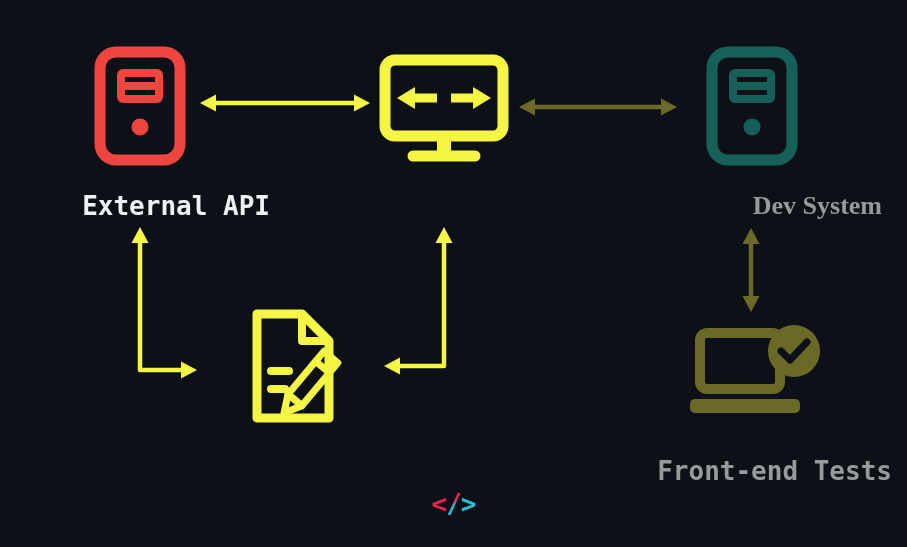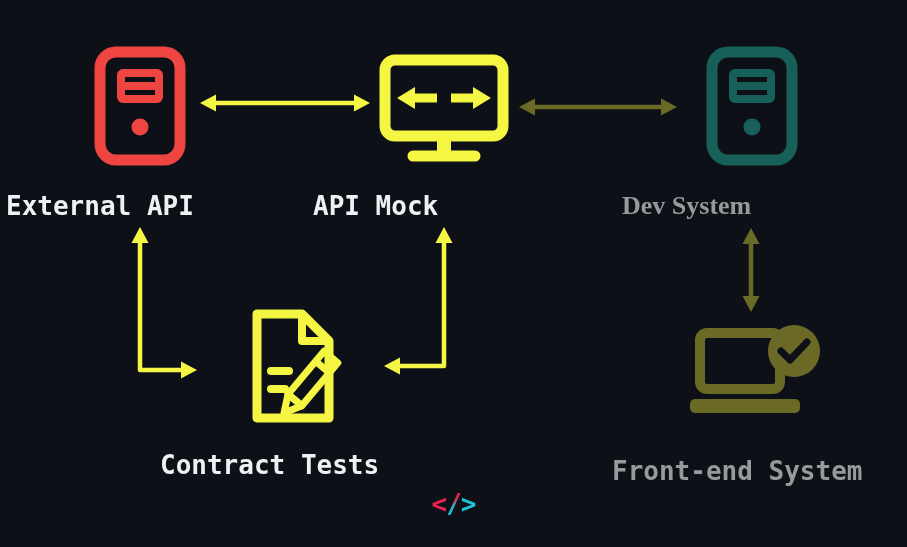--- a/index.html
+++ b/index.html
@@ -28,21 +28,21 @@
   .arrow-yellow { color: var(--yellow); }
   .arrow-olive  { color: var(--olive); }
   .arrow-ext-mock   { left: 198px; top: 92px;  width: 174px; height: 22px; }
   .arrow-mock-dev   { left: 517px; top: 96px;  width: 162px; height: 22px; }
   .arrow-dev-fe     { left: 740px; top: 226px; width: 22px;  height: 88px; }
   .arrow-ct-ext     { left: 120px; top: 224px; width: 96px;  height: 164px; }
   .arrow-ct-mock    { left: 356px; top: 224px; width: 110px; height: 164px; }
 
   .node-label {
     position: absolute;
-    text-align: left;
+    text-align: right;
     font-weight: 700;
     font-size: 26px;
     letter-spacing: 0px;
     color: var(--label, #eef1f3);
     white-space: nowrap;
   }
   .node-label.dimmed { color: var(--label_dimmed, #97999b); }
   .label-external-api   { left: 6px;   top: 191px; width: 264px; }
   .label-api-mock       { left: 313px; top: 191px; width: 260px; }
   .label-dev-system     { left: 622px; top: 191px; width: 260px; font-family: Liberation Serif, serif; }
@@ -84,50 +84,48 @@
 
   <svg class="icon icon-api-mock" viewBox="0 0 130 114">
     <rect x="6" y="6" width="118" height="76" rx="10" fill="none" stroke="currentColor" stroke-width="11"></rect>
     <line x1="65" y1="82" x2="65" y2="97" stroke="currentColor" stroke-width="14"></line>
     <line x1="34" y1="102" x2="96" y2="102" stroke="currentColor" stroke-width="11" stroke-linecap="round"></line>
     <line x1="58" y1="44" x2="34" y2="44" stroke="currentColor" stroke-width="9"></line>
     <polygon points="36,33 18,44 36,55" fill="currentColor"></polygon>
     <line x1="72" y1="44" x2="96" y2="44" stroke="currentColor" stroke-width="9"></line>
     <polygon points="94,33 112,44 94,55" fill="currentColor"></polygon>
   </svg>
-  <div class="node-label label-api-mock">API Mock</div>
 
   <svg class="icon icon-dev-system" viewBox="0 0 94 122">
     <rect x="7" y="7" width="80" height="108" rx="16" fill="none" stroke="currentColor" stroke-width="11"></rect>
     <rect x="28" y="28" width="38" height="26" rx="2" fill="none" stroke="currentColor" stroke-width="8"></rect>
     <line x1="28" y1="41" x2="66" y2="41" stroke="currentColor" stroke-width="8"></line>
     <circle cx="47" cy="82" r="8.5" fill="currentColor"></circle>
   </svg>
   <div class="node-label label-dev-system dimmed">Dev System</div>
 
   <svg class="icon icon-contract-tests" viewBox="0 0 108 122">
     <path d="M17,9 H62 L89,36 V113 H17 Z" fill="none" stroke="currentColor" stroke-width="9" stroke-linejoin="round"></path>
     <path d="M62,9 V36 H89" fill="none" stroke="currentColor" stroke-width="8" stroke-linejoin="round"></path>
     <line x1="31" y1="66" x2="49" y2="66" stroke="currentColor" stroke-width="8" stroke-linecap="round"></line>
     <line x1="31" y1="84" x2="45" y2="84" stroke="currentColor" stroke-width="8" stroke-linecap="round"></line>
     <g transform="translate(44,108) rotate(-50)" fill="none" stroke="currentColor" stroke-width="7" stroke-linejoin="round">
       <path d="M0,0 L17,-9 L17,9 Z"></path>
       <rect x="17" y="-9" width="56" height="18"></rect>
       <line x1="60" y1="-9" x2="60" y2="9"></line>
     </g>
   </svg>
-  <div class="node-label label-contract-tests">Contract Tests</div>
 
   <svg class="icon icon-front-end" viewBox="0 0 132 110">
     <rect x="10" y="16" width="80" height="56" rx="7" fill="none" stroke="currentColor" stroke-width="10"></rect>
     <rect x="0" y="82" width="110" height="14" rx="5" fill="currentColor"></rect>
     <circle cx="104" cy="34" r="26" fill="currentColor"></circle>
     <path class="check-cut" d="M91,34 L100,43 L117,25" fill="none" stroke-width="7" stroke-linecap="round" stroke-linejoin="round"></path>
   </svg>
-  <div class="node-label label-front-end dimmed">Front-end System</div>
+  <div class="node-label label-front-end dimmed">Front-end Tests</div>
 
   <svg class="arrow arrow-yellow arrow-ext-mock" viewBox="0 0 174 22">
     <line x1="15" y1="11" x2="159" y2="11" stroke="currentColor" stroke-width="4.5"></line>
     <polygon points="18,2.5 2,11 18,19.5" fill="currentColor"></polygon>
     <polygon points="156,2.5 172,11 156,19.5" fill="currentColor"></polygon>
   </svg>
 
   <svg class="arrow arrow-olive arrow-mock-dev" viewBox="0 0 162 22">
     <line x1="15" y1="11" x2="147" y2="11" stroke="currentColor" stroke-width="4.5"></line>
     <polygon points="18,2.5 2,11 18,19.5" fill="currentColor"></polygon>

